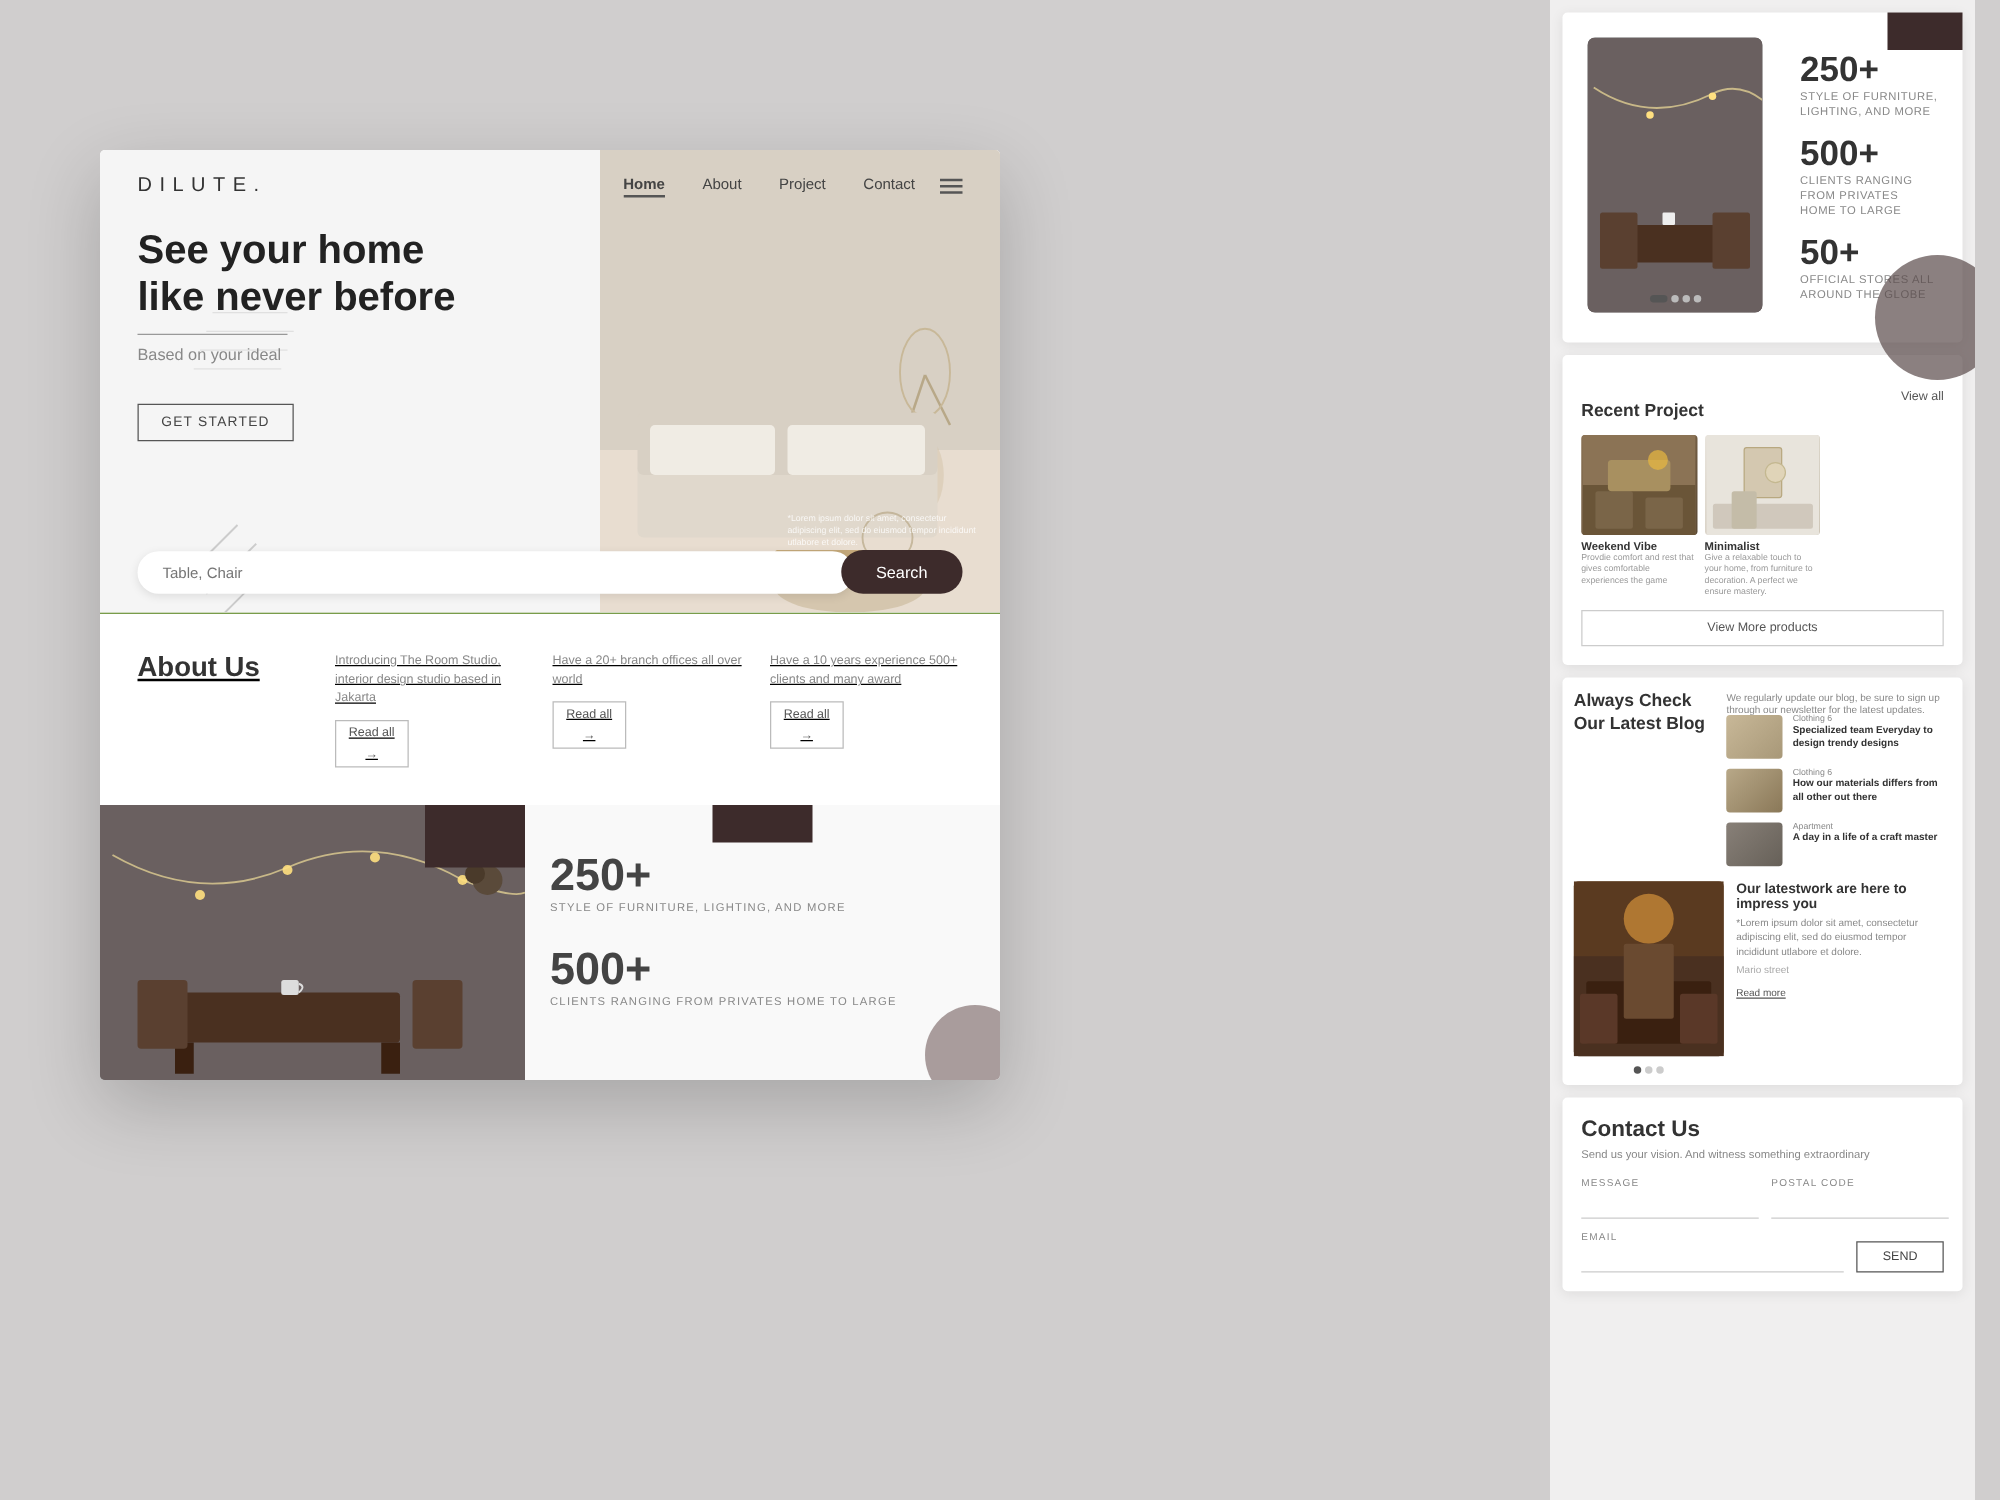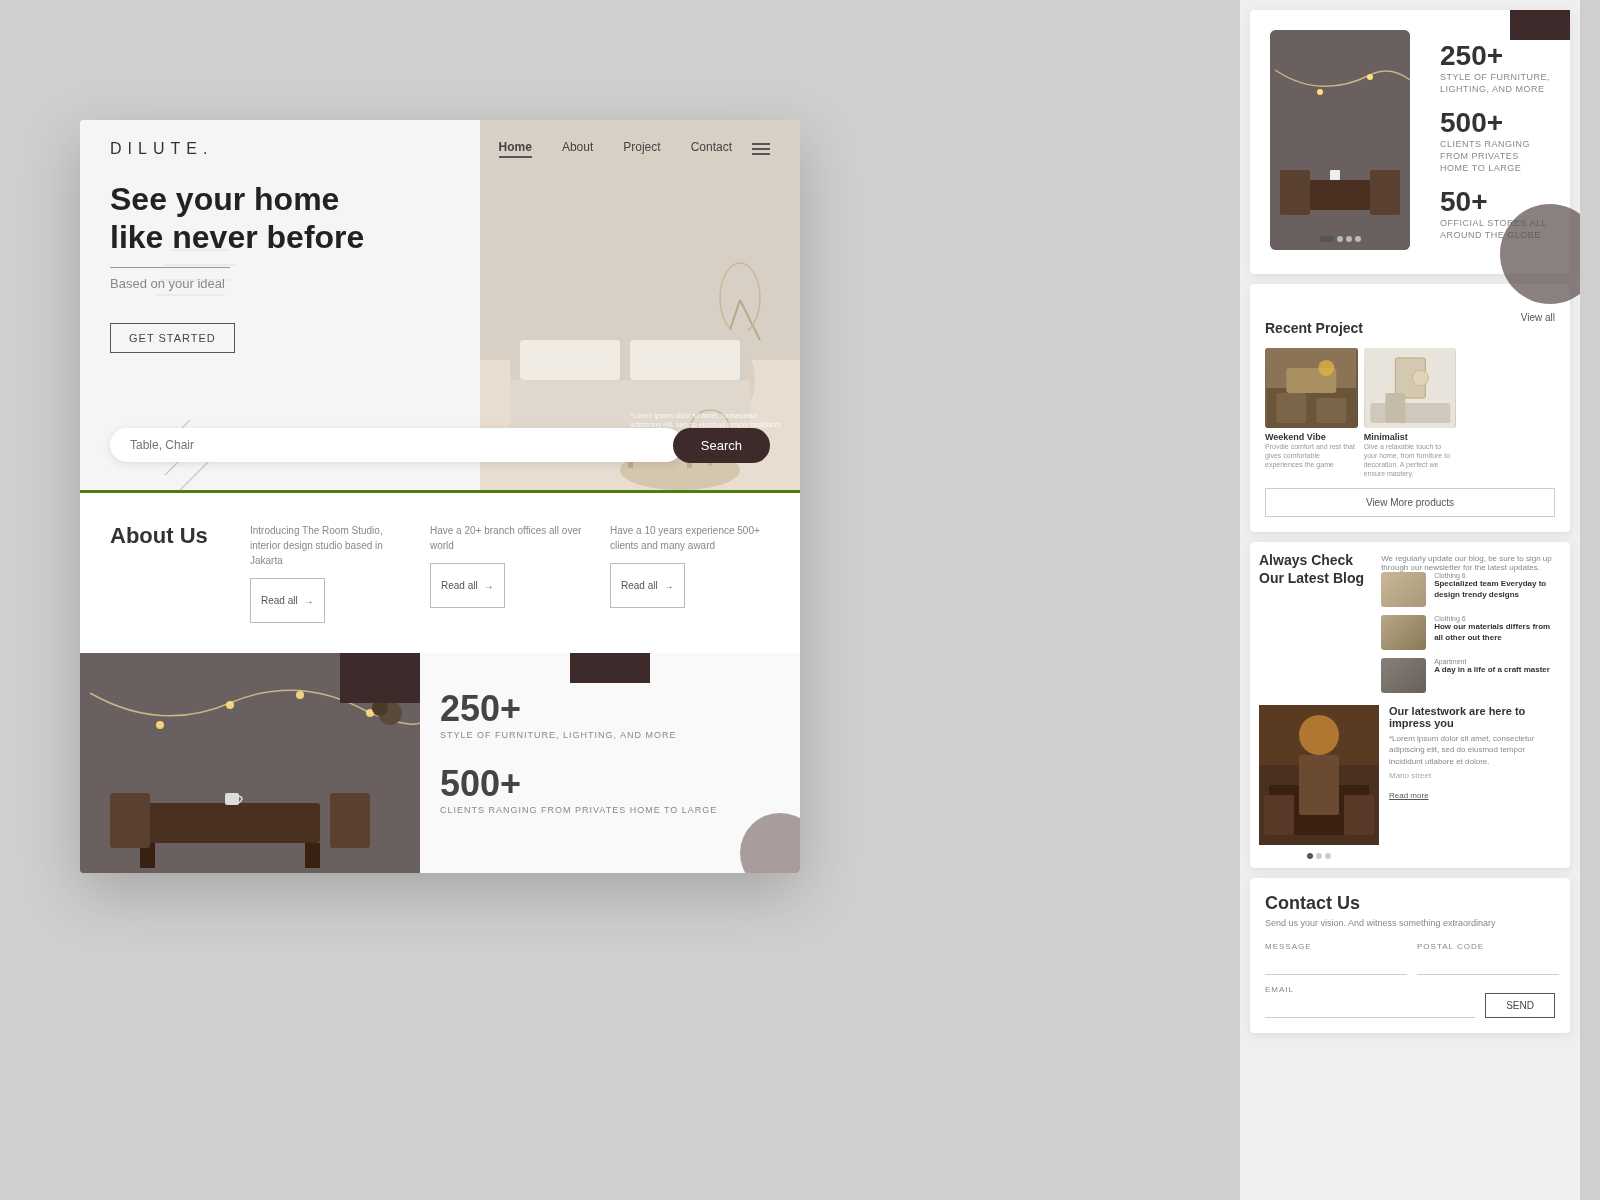--- a/index.html
+++ b/index.html
@@ -124,22 +124,22 @@
       position: absolute;
       right: 0;
       top: 0;
       width: 320px;
       height: 100%;
       overflow: hidden;
     }
 
     .search-bar {
       display: flex;
-      align-items: flex-start;
-      margin: 12px 30px;
+      align-items: center;
+      margin: 0 30px;
       position: absolute;
       bottom: 15px;
       left: 0;
       right: 0;
       z-index: 10;
     }
 
     .search-input-wrap {
       flex: 1;
       background: #fff;
@@ -180,22 +180,23 @@
       max-width: 160px;
       line-height: 1.4;
       z-index: 5;
     }
 
     
     .about-section {
       padding: 30px;
       background: #fff;
       display: flex;
-      gap: 20px;
-      border-top: 3px solid #4d7c0f;
+      gap: 38px;
+      border-top: 1px solid #4d7c0f;
+      text-decoration: underline;
     }
 
     .about-title-col {
       min-width: 120px;
     }
 
     .about-title {
       font-size: 22px;
       font-weight: 700;
       color: #333;
@@ -218,24 +219,25 @@
       margin-bottom: 10px;
     }
 
     .read-all-btn {
       display: flex;
       align-items: center;
       gap: 6px;
       font-size: 10px;
       color: #555;
       border: 1px solid #bbb;
-      padding: 16px 10px;
+      padding: 4px 10px;
       cursor: pointer;
       background: none;
       width: fit-content;
+      flex-direction: column;
     }
 
     
     .bottom-section {
       display: flex;
       height: 220px;
       position: relative;
       overflow: hidden;
     }
 

